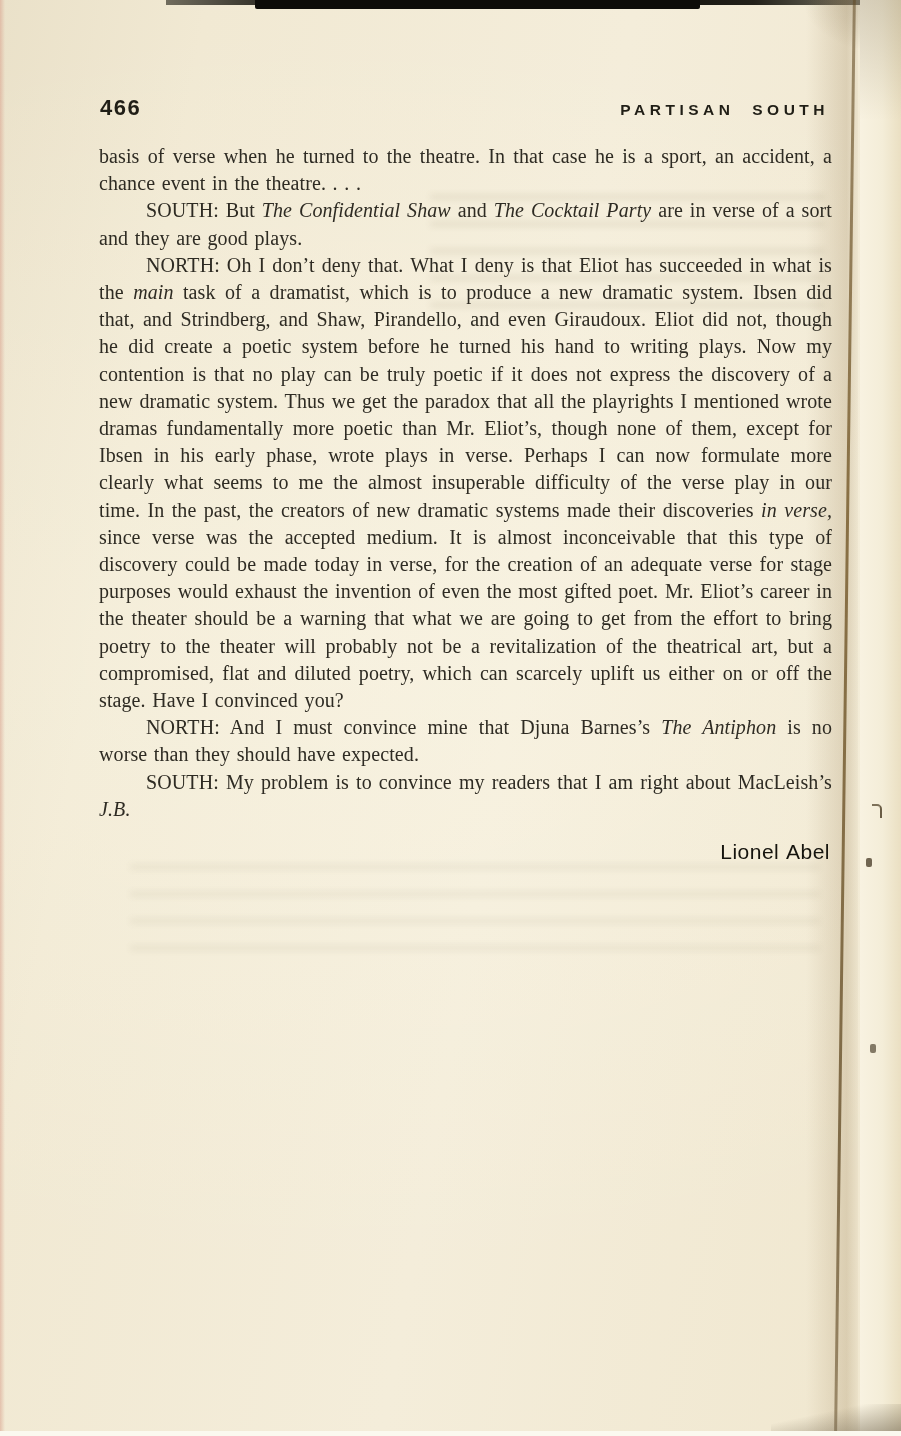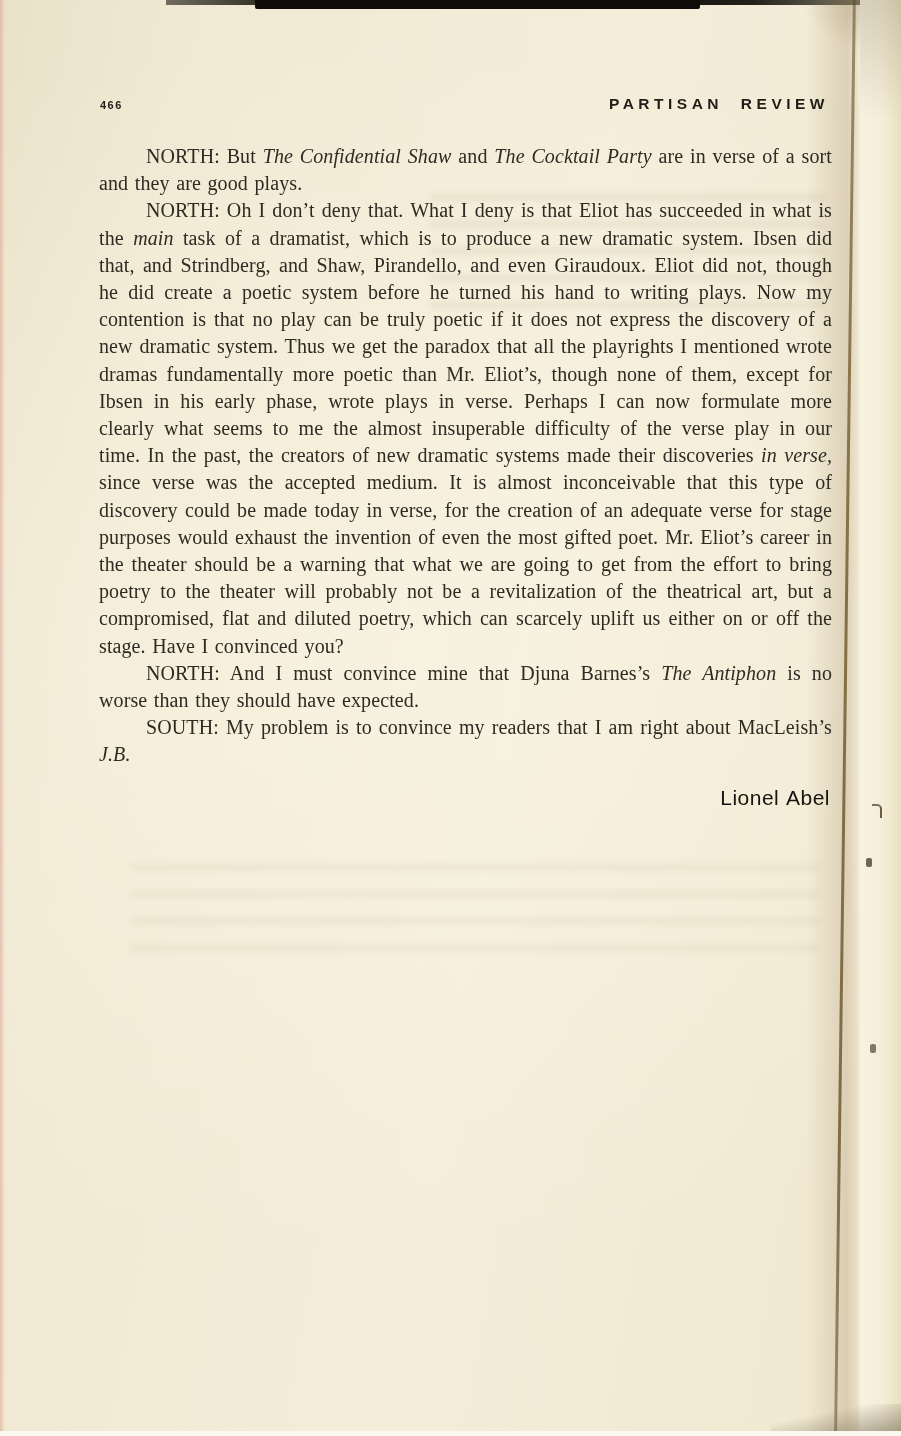--- a/index.html
+++ b/index.html
@@ -44,21 +44,21 @@
   
   .bleed{position:absolute;filter:blur(3px);pointer-events:none;
     background:repeating-linear-gradient(to bottom, rgba(0,0,0,0) 0 9px, #6b5f3e 9px 15px, rgba(0,0,0,0) 15px 27px);}
   .bleed-1{left:430px;top:185px;width:395px;height:135px;opacity:0.09;}
   .bleed-2{left:130px;top:855px;width:690px;height:115px;opacity:0.07;}
 
   
   .running-head{position:absolute;top:95px;left:100px;right:72px;
     display:flex;justify-content:space-between;align-items:baseline;
     font-family:"Liberation Sans", sans-serif;color:#201e16;}
-  .page-number{font-weight:bold;font-size:11px;letter-spacing:1.5px;}
+  .page-number{font-weight:bold;font-size:22px;letter-spacing:1.5px;}
   .journal-title{font-weight:bold;font-size:15.5px;letter-spacing:4.5px;word-spacing:9px;}
 
   .body-text{position:absolute;top:143px;left:99px;width:733px;
     font-family:"Liberation Serif", serif;font-size:20px;line-height:27.2px;
     text-align:justify;color:#2e2b23;word-spacing:1.5px;letter-spacing:0.1px;}
   .body-text p{margin:0;}
   .body-text p.indent{text-indent:47px;}
   .it{font-style:italic;}
 
   .signature{text-align:right;margin-top:15px;padding-right:2px;
@@ -80,26 +80,27 @@
   <div class="bleed bleed-1"></div>
   <div class="bleed bleed-2"></div>
   <div class="speck-hook"></div>
   <div class="speck-a"></div>
   <div class="speck-b"></div>
   <div class="bottom-right-wedge"></div>
   <div class="bottom-strip"></div>
 
   <div class="running-head">
     <span class="page-number">466</span>
-    <span class="journal-title">PARTISAN REVIEW</span>
+    <span class="journal-title">PARTISAN SOUTH</span>
   </div>
 
   <div class="body-text">
     <div id="paragraphs">
-        <p class="indent"><span>NORTH: But </span><span class="it">The Confidential Shaw</span><span> and </span><span class="it">The Cocktail Party</span><span> are in verse of a sort and they are good plays.</span></p>
+        <p class=""><span>basis of verse when he turned to the theatre. In that case he is a sport, an accident, a chance event in the theatre. . . .</span></p>
+        <p class="indent"><span>SOUTH: But </span><span class="it">The Confidential Shaw</span><span> and </span><span class="it">The Cocktail Party</span><span> are in verse of a sort and they are good plays.</span></p>
         <p class="indent"><span>NORTH: Oh I don’t deny that. What I deny is that Eliot has succeeded in what is the </span><span class="it">main</span><span> task of a dramatist, which is to produce a new dramatic system. Ibsen did that, and Strindberg, and Shaw, Pirandello, and even Giraudoux. Eliot did not, though he did create a poetic system before he turned his hand to writing plays. Now my contention is that no play can be truly poetic if it does not express the discovery of a new dramatic system. Thus we get the paradox that all the playrights I mentioned wrote dramas fundamentally more poetic than Mr. Eliot’s, though none of them, except for Ibsen in his early phase, wrote plays in verse. Perhaps I can now formulate more clearly what seems to me the almost insuperable difficulty of the verse play in our time. In the past, the creators of new dramatic systems made their discoveries </span><span class="it">in verse,</span><span> since verse was the accepted medium. It is almost inconceivable that this type of discovery could be made today in verse, for the creation of an adequate verse for stage purposes would exhaust the invention of even the most gifted poet. Mr. Eliot’s career in the theater should be a warning that what we are going to get from the effort to bring poetry to the theater will probably not be a revitalization of the theatrical art, but a compromised, flat and diluted poetry, which can scarcely uplift us either on or off the stage. Have I convinced you?</span></p>
         <p class="indent"><span>NORTH: And I must convince mine that Djuna Barnes’s </span><span class="it">The Antiphon</span><span> is no worse than they should have expected.</span></p>
         <p class="indent"><span>SOUTH: My problem is to convince my readers that I am right about MacLeish’s </span><span class="it">J.B.</span></p>
       </div>
     <div class="signature">Lionel Abel</div>
   </div>
 
 </div>
 
 </body></html>

